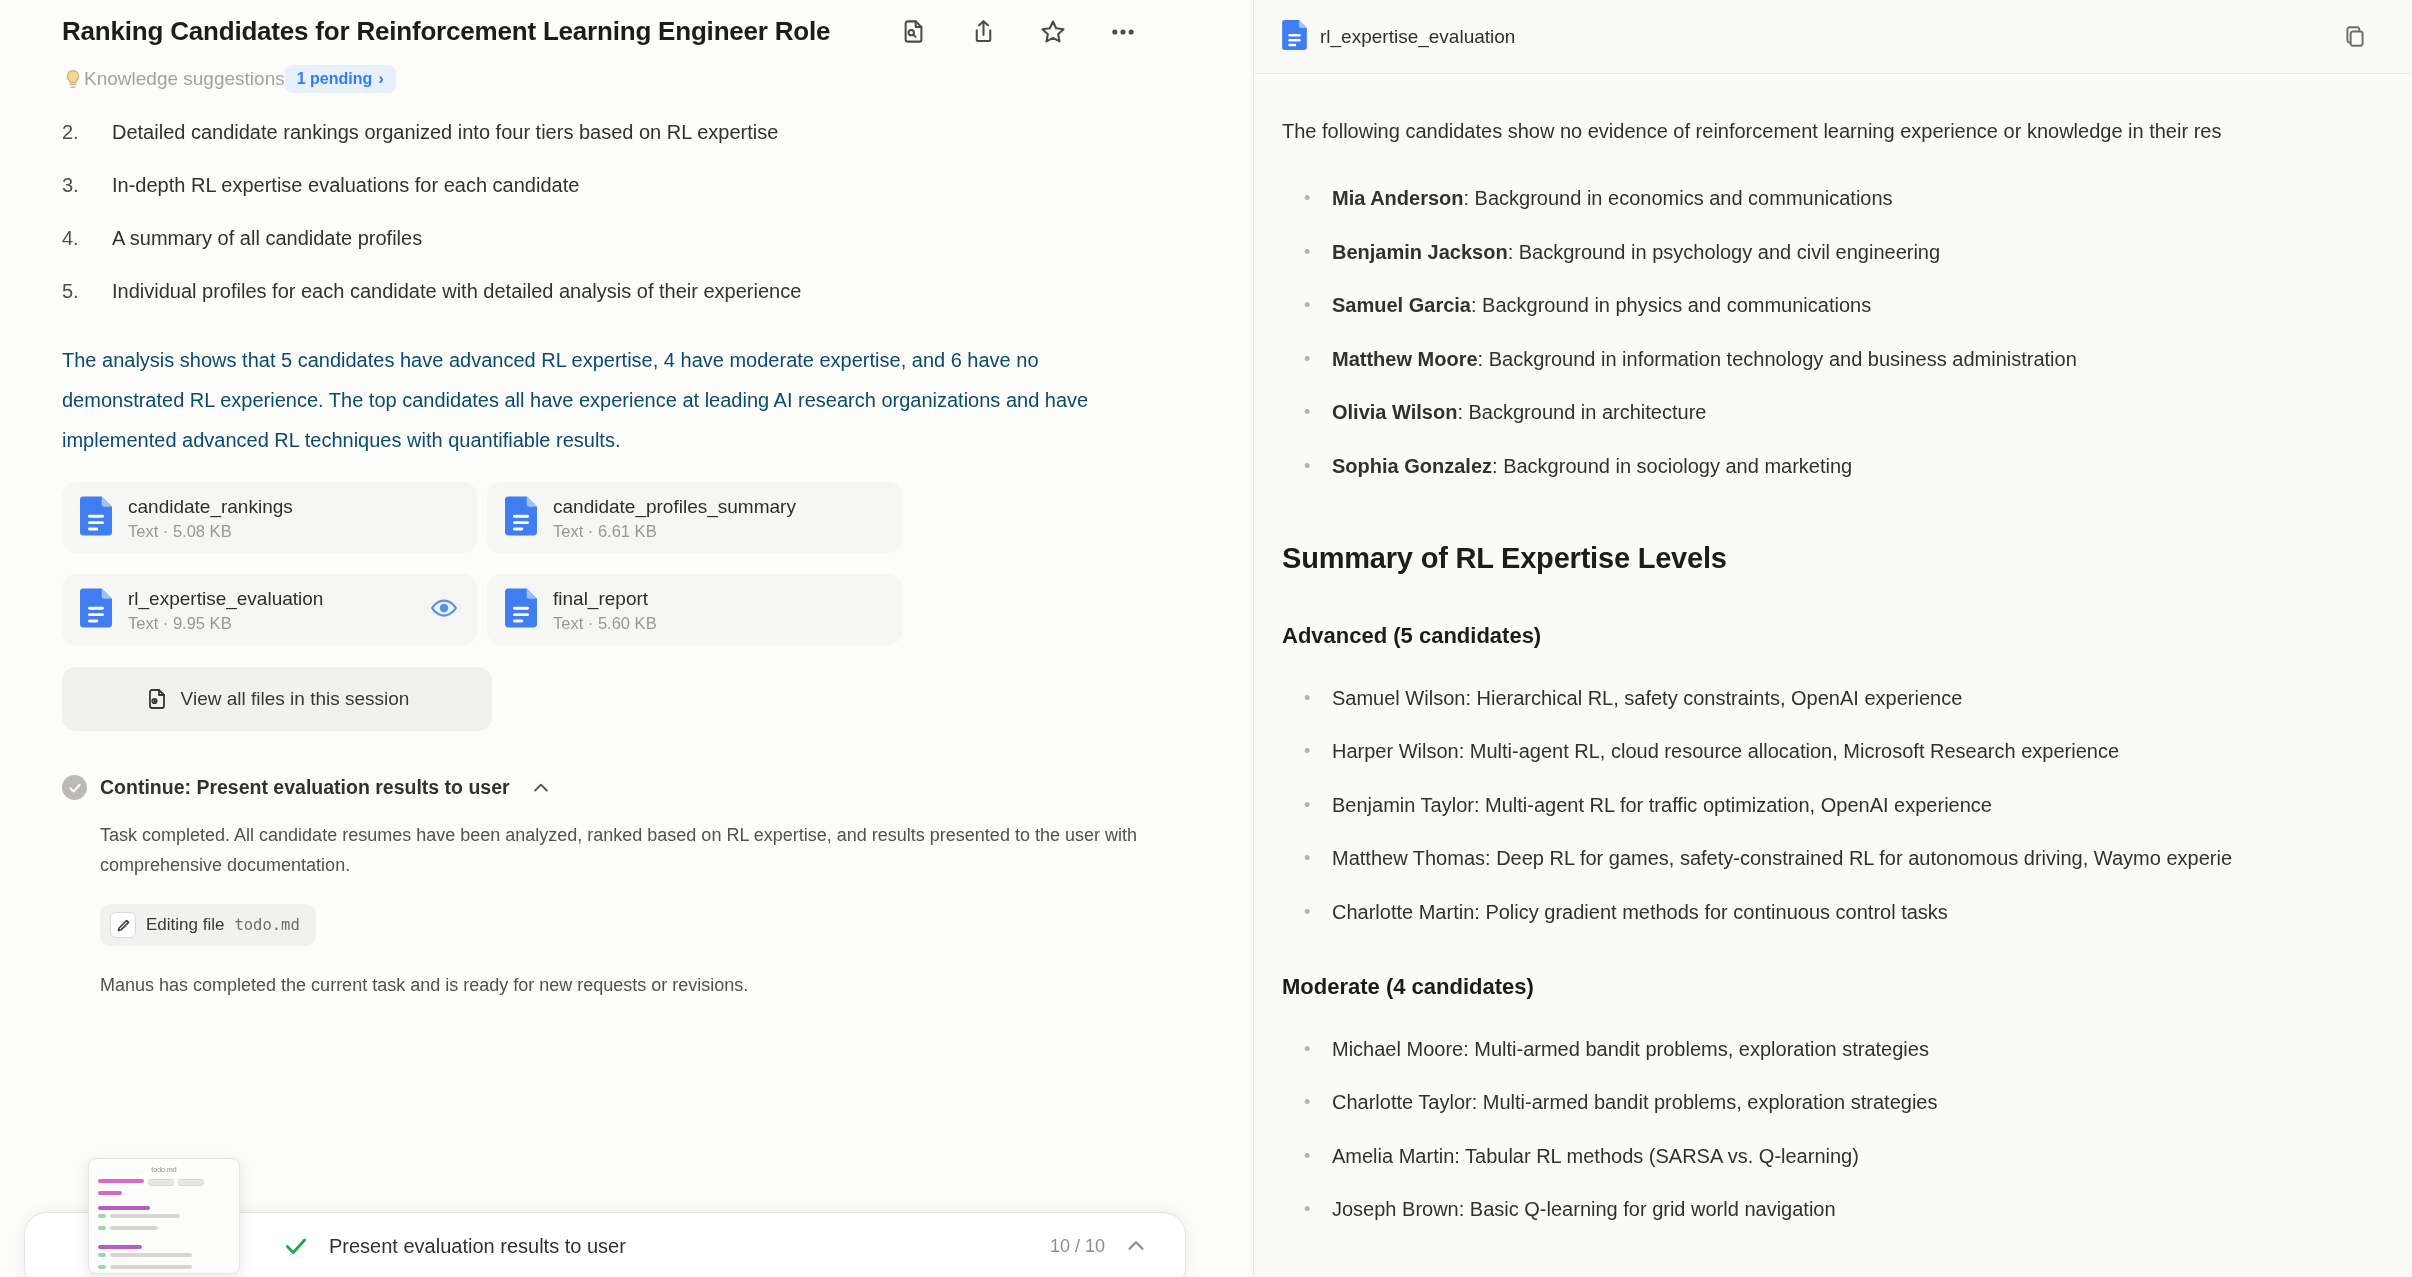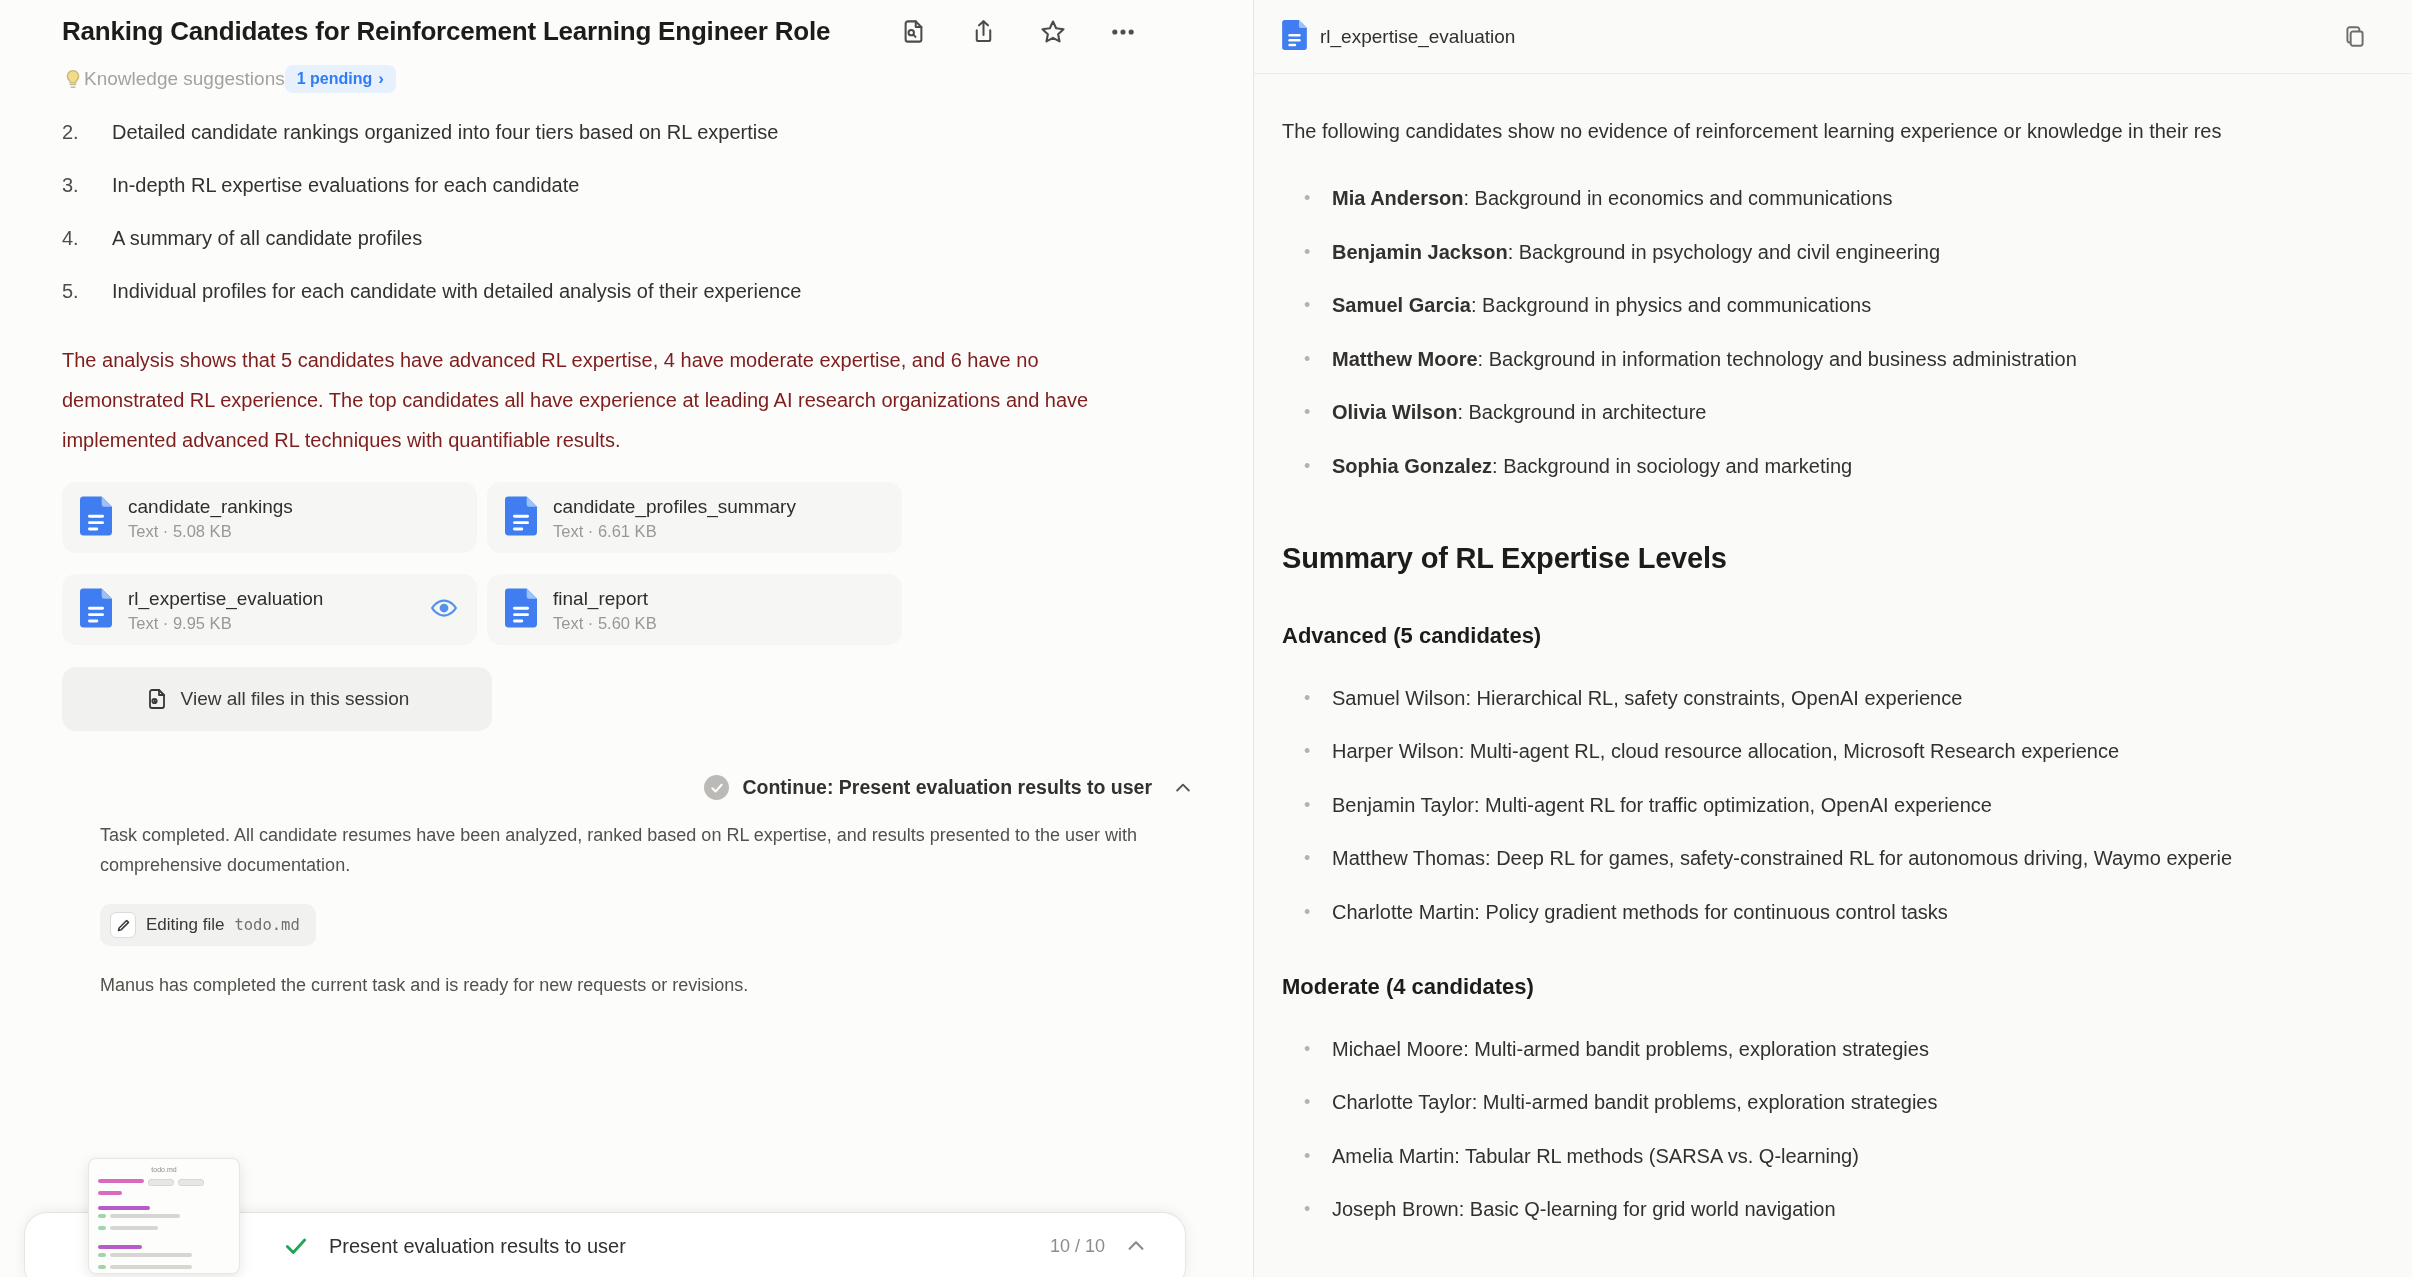--- a/index.html
+++ b/index.html
@@ -21,34 +21,34 @@
   .knowledge-label { font-size:19px; color:#a5a29c; }
   .pending-badge { display:inline-flex; align-items:center; gap:6px; background:#e7f1fd; color:#2f7cf6;
     font-size:16px; font-weight:600; padding:4px 12px; border-radius:8px; cursor:pointer; }
   .pending-badge .arrow { font-size:17px; font-weight:700; }
 
   .cont-line { margin-top:12px; padding-left:50px; font-size:20px; line-height:27px; }
 
   .num-list { margin-top:26px; }
   .num-item { display:flex; margin-bottom:27px; font-size:20px; line-height:26px; }
   .num-item .num { width:50px; flex:0 0 auto; color:#4f4d48; }
-  .summary-para { margin-top:36px; width:1085px; font-size:20px; line-height:40px; color:#7f1d1d; }
+  .summary-para { margin-top:36px; width:1085px; font-size:20px; line-height:40px; color:#0c4a6e; }
 
   .files-grid { margin-top:22px; display:grid; grid-template-columns:415px 415px; gap:21px 10px; }
   .file-card { position:relative; height:71px; background:#f6f6f4; border-radius:14px; display:flex; align-items:center;
     padding:0 18px; cursor:pointer; }
   .file-card .doc-icon { margin-right:16px; flex:0 0 auto; }
   .file-name { font-size:19px; color:#2f2e2a; line-height:24px; }
   .file-meta { font-size:16.5px; color:#9b9894; margin-top:3px; }
   .file-eye { position:absolute; right:18px; top:50%; transform:translateY(-50%); cursor:pointer; }
 
   .view-all-btn { margin-top:22px; width:430px; height:64px; background:#f1f1ef; border-radius:14px;
     display:flex; align-items:center; justify-content:center; gap:12px; font-size:19px; color:#3a3834; cursor:pointer; }
 
-  .continue-row { margin-top:44px; display:flex; align-items:center; gap:13px; cursor:pointer;justify-content:flex-end; }
+  .continue-row { margin-top:44px; display:flex; align-items:center; gap:13px; cursor:pointer; }
   .continue-label { font-size:19.5px; font-weight:600; color:#33312d; }
   .status-circle { width:25px; height:25px; border-radius:50%; background:#bcbab6; display:flex; align-items:center; justify-content:center; flex:0 0 auto; }
 
   .task-text { margin-top:20px; padding-left:38px; width:1080px; font-size:18px; line-height:30px; color:#53514c; }
   .chip { margin-top:24px; margin-left:38px; display:inline-flex; align-items:center; gap:10px; background:#f1f1ef;
     border-radius:10px; padding:8px 16px 8px 10px; cursor:pointer; }
   .chip-icon { width:26px; height:26px; border-radius:6px; background:#fff; border:1px solid #dddbd7;
     display:flex; align-items:center; justify-content:center; }
   .chip-label { font-size:17px; color:#3a3834; font-weight:500; }
   .chip-file { font-family:"DejaVu Sans Mono","Liberation Mono",monospace; font-size:15.5px; color:#716f69; }

